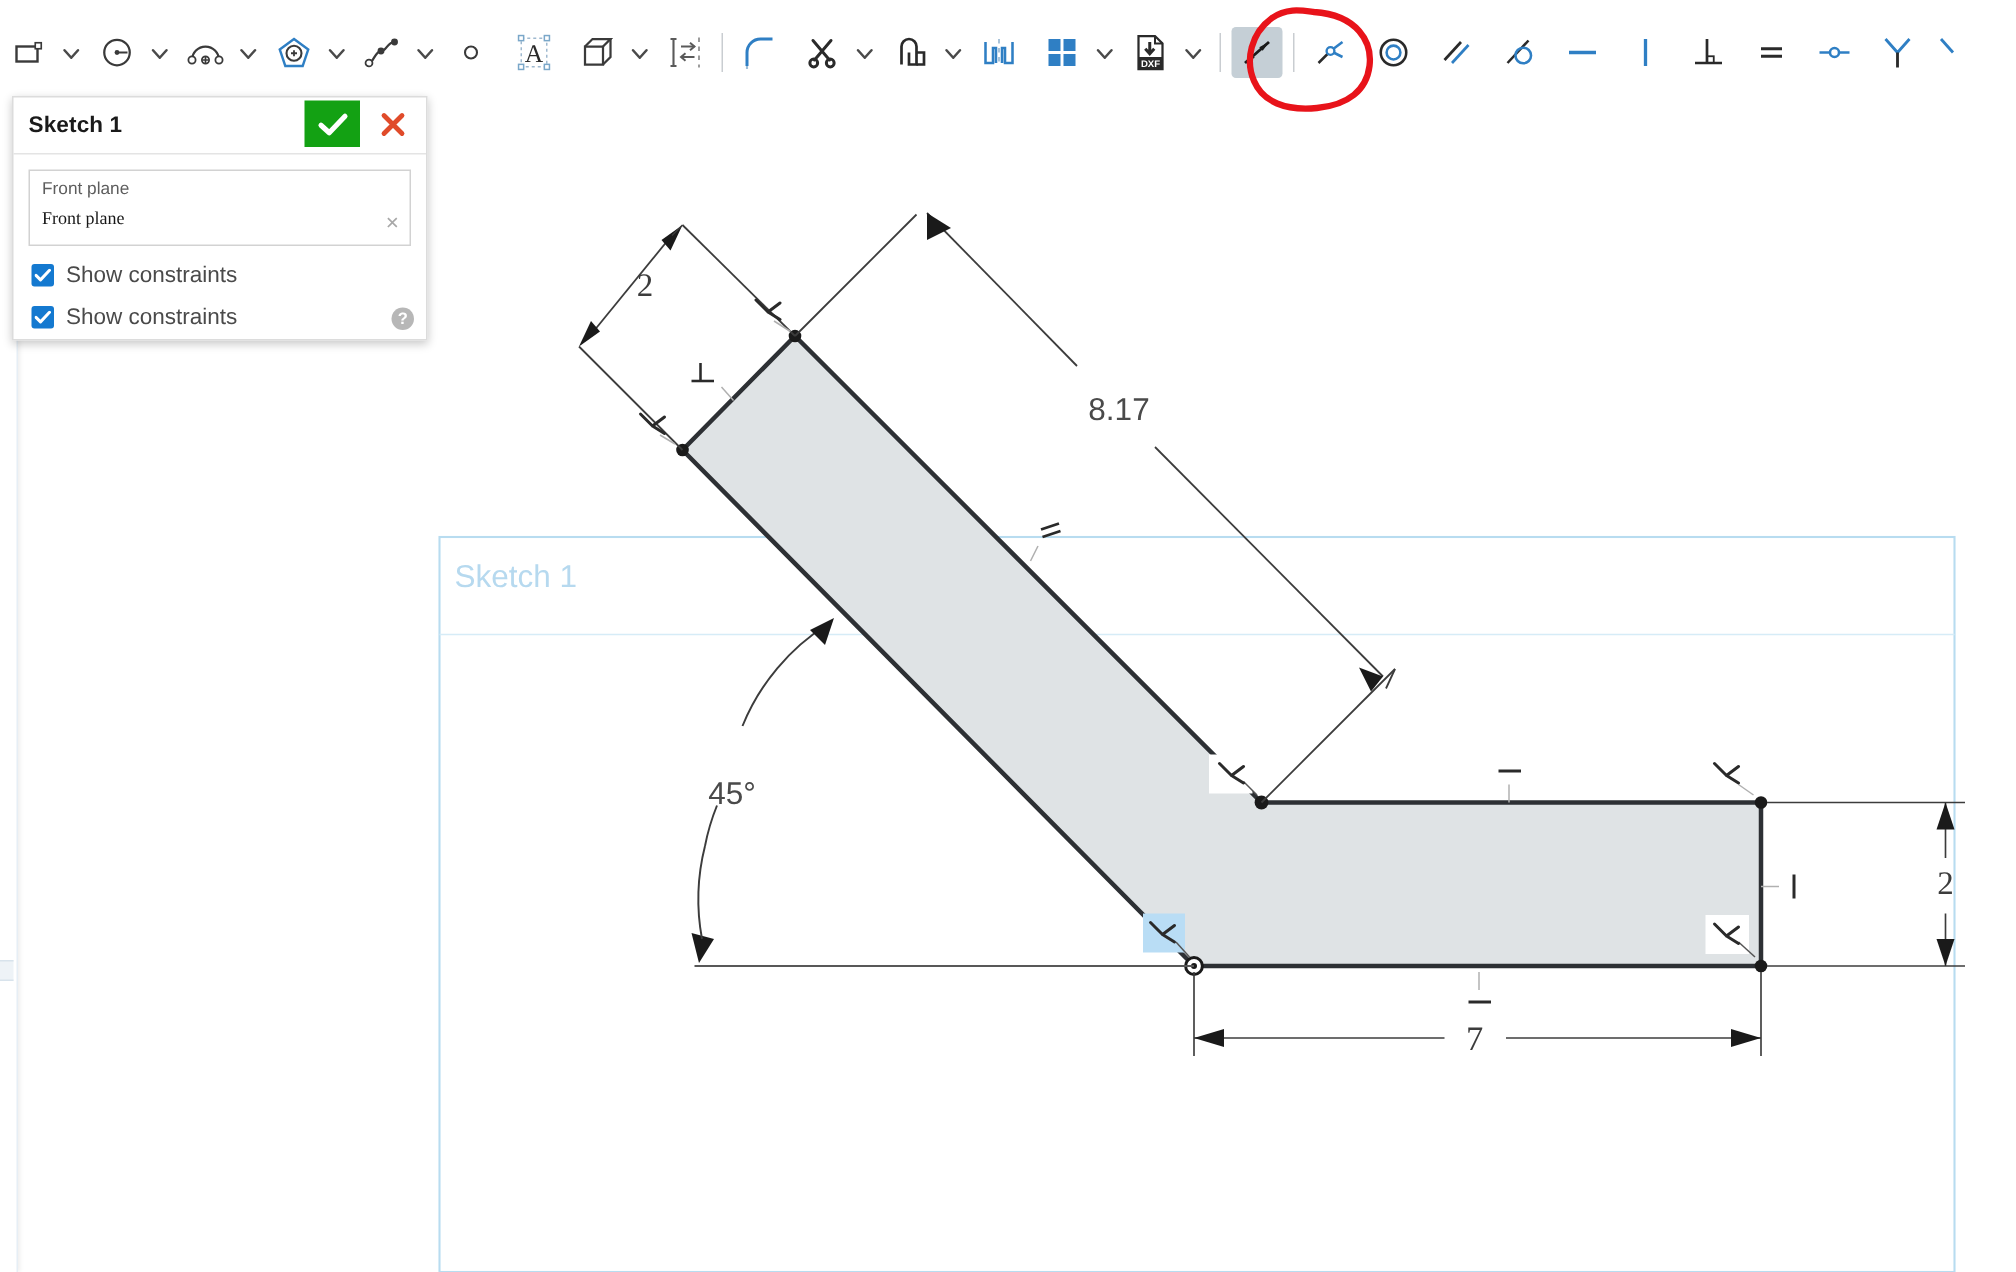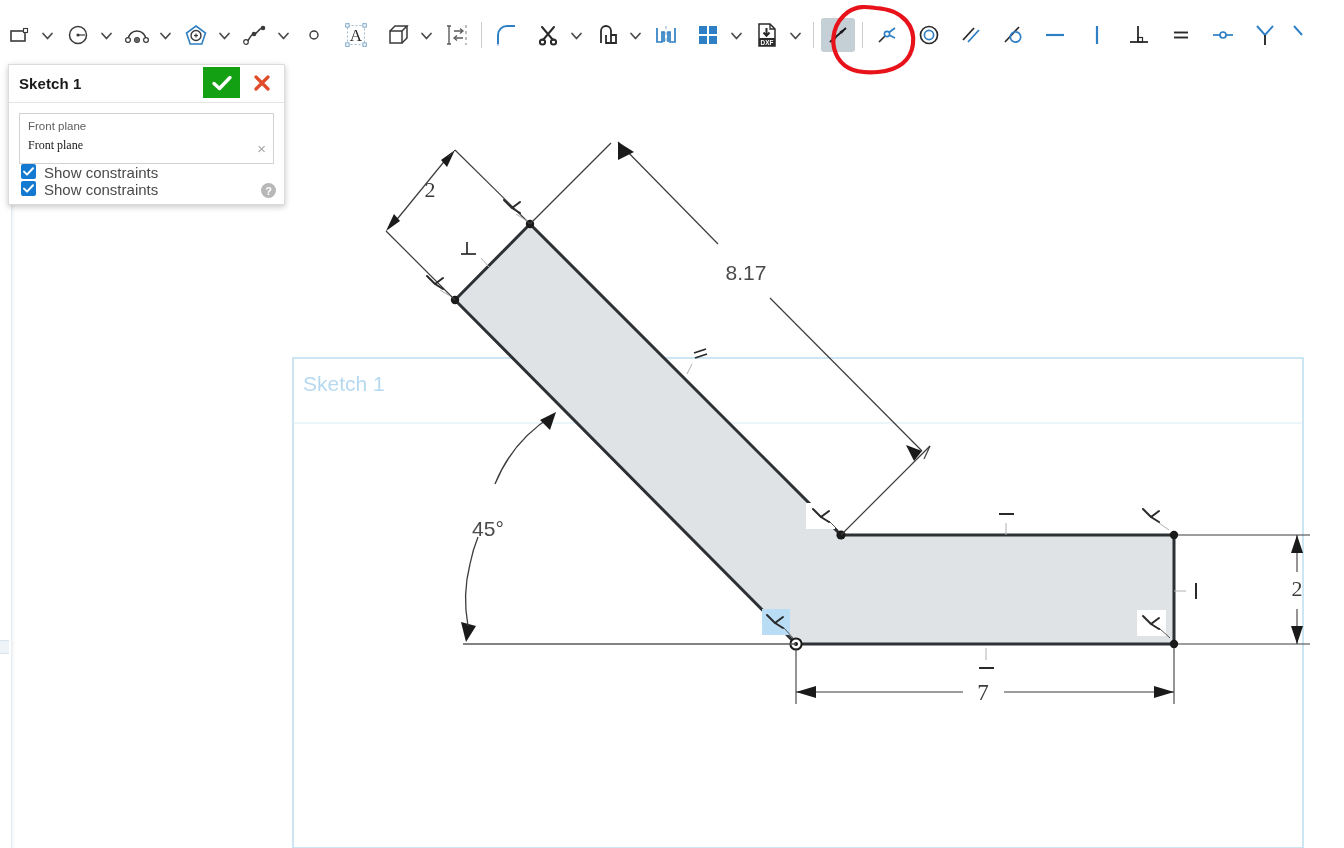--- a/index.html
+++ b/index.html
@@ -77,22 +77,22 @@
     position: relative;
     background: #fff;
   }
   .field-label { font-size: 11.5px; color: #5d5d5d; line-height: 15px; }
   .field-value { font-size: 12px; color: #161616; line-height: 22px; font-family: Liberation Serif, serif; }
   .field-clear {
     position: absolute; right: 7px; bottom: 7px;
     font-size: 15px; color: #a8a8a8; line-height: 14px;
   }
   .chk-row {
-    display: flex; align-items: flex-start;
-    margin-left: 2px;
+    display: flex; align-items: center;
+    margin-top: 11px; margin-left: 2px;
   }
   .chk-box {
     width: 15px; height: 15px;
     background: #1479d0; border-radius: 2px;
     display: flex; align-items: center; justify-content: center;
     flex: 0 0 auto;
   }
   .chk-label { font-size: 15px; color: #4a4a4a; margin-left: 8px; }
   #dlg-help {
     position: absolute; right: 8px; bottom: 6px;

